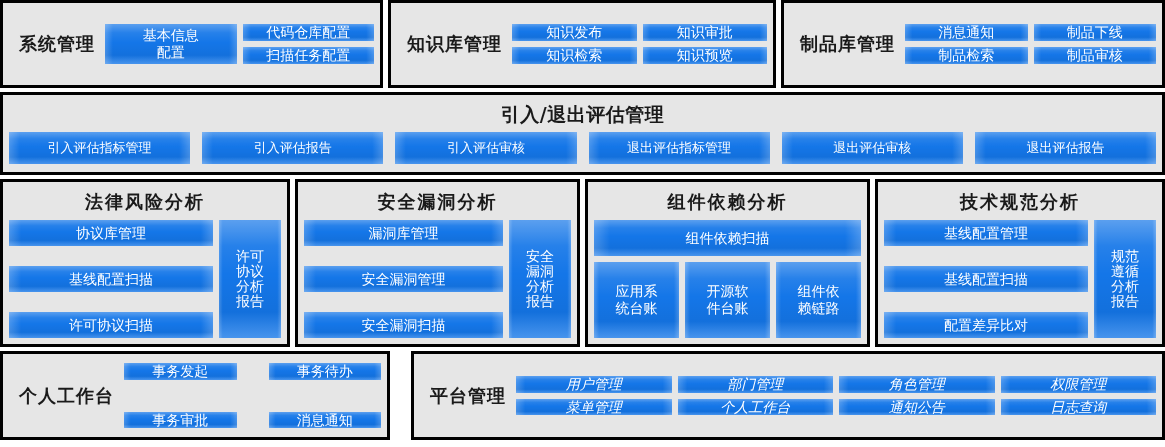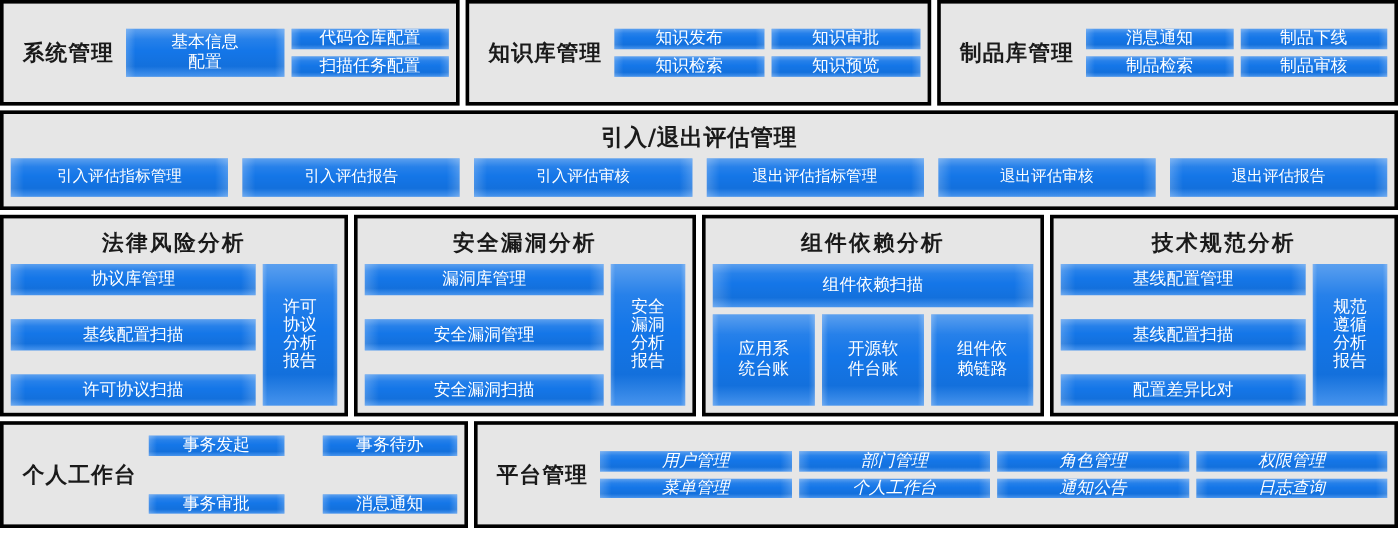--- a/index.html
+++ b/index.html
@@ -305,21 +305,21 @@
     <div class="panel panel-hgrid" style="flex:0 0 390px;">
       <div class="side-title">个人工作台</div>
       <div class="btn-grid" style="grid-template-rows:1fr 1fr;gap:32px;">
         <div class="btn">事务发起</div>
         <div class="btn">事务待办</div>
         <div class="btn">事务审批</div>
         <div class="btn">消息通知</div>
       </div>
     </div>
 
-    <div class="panel panel-hgrid" style="flex:1 1 auto;">
+    <div class="panel panel-hgrid" style="flex:1 1 auto;margin-left:16px;">
       <div class="side-title">平台管理</div>
       <div class="grid4">
         <div class="btn">用户管理</div>
         <div class="btn">部门管理</div>
         <div class="btn">角色管理</div>
         <div class="btn">权限管理</div>
         <div class="btn">菜单管理</div>
         <div class="btn">个人工作台</div>
         <div class="btn">通知公告</div>
         <div class="btn">日志查询</div>

